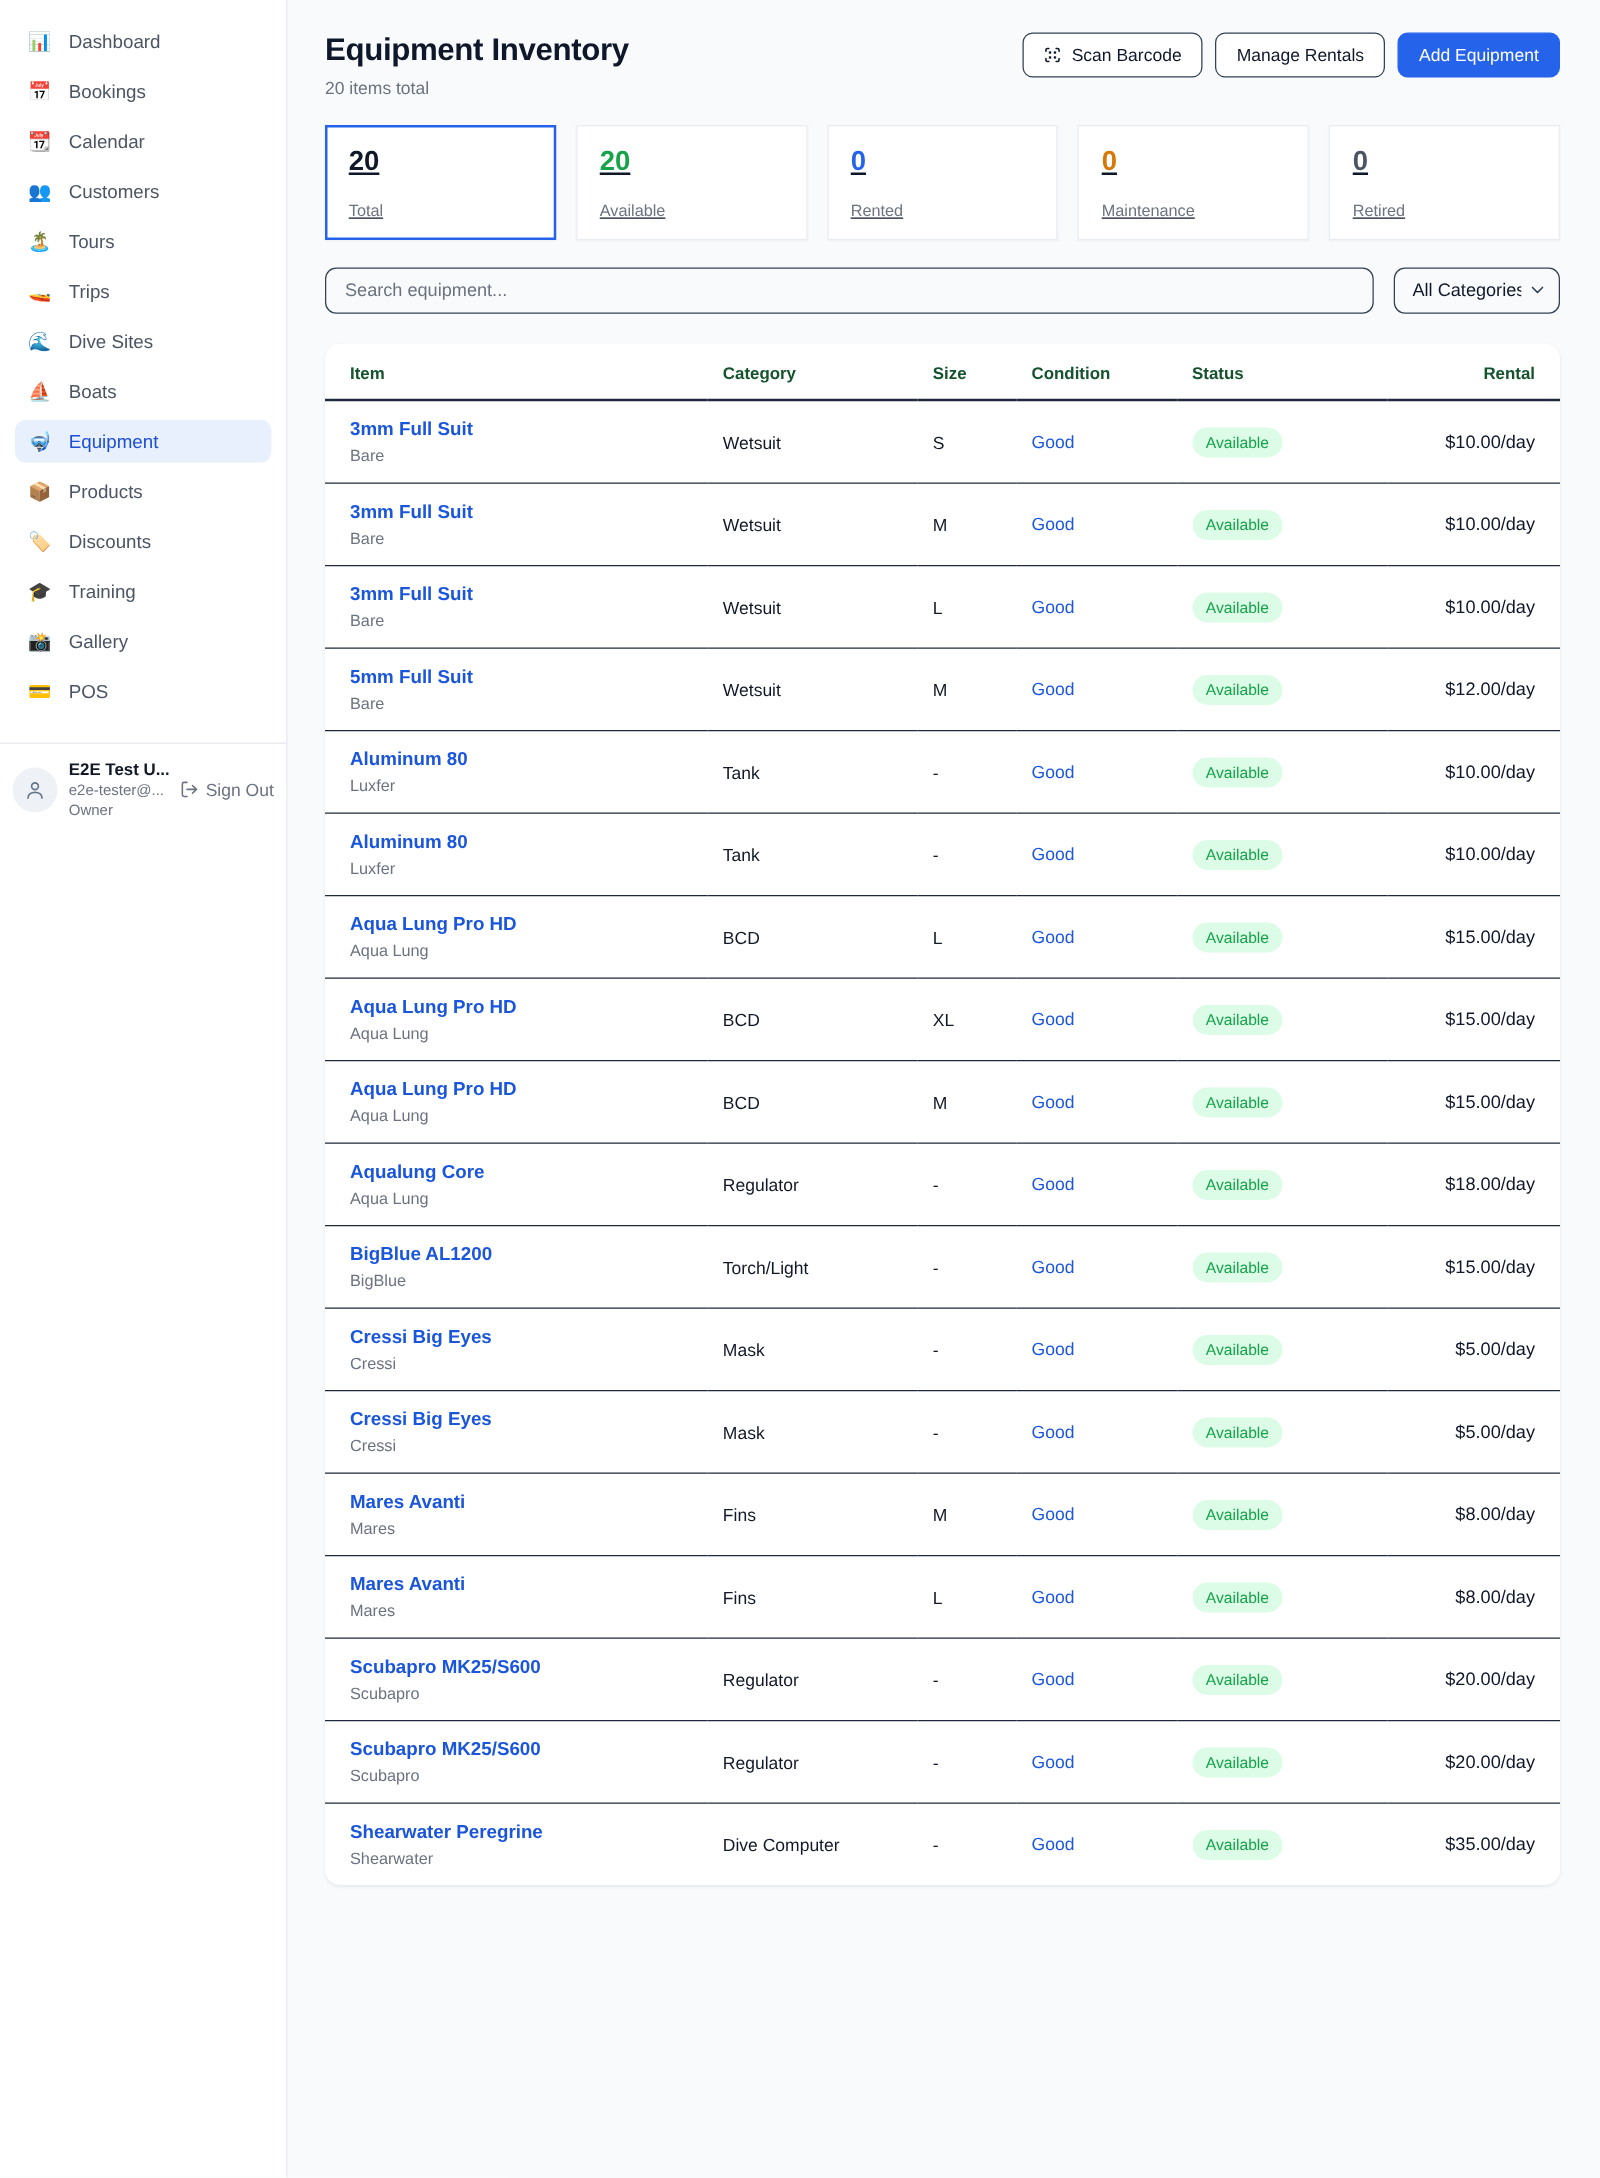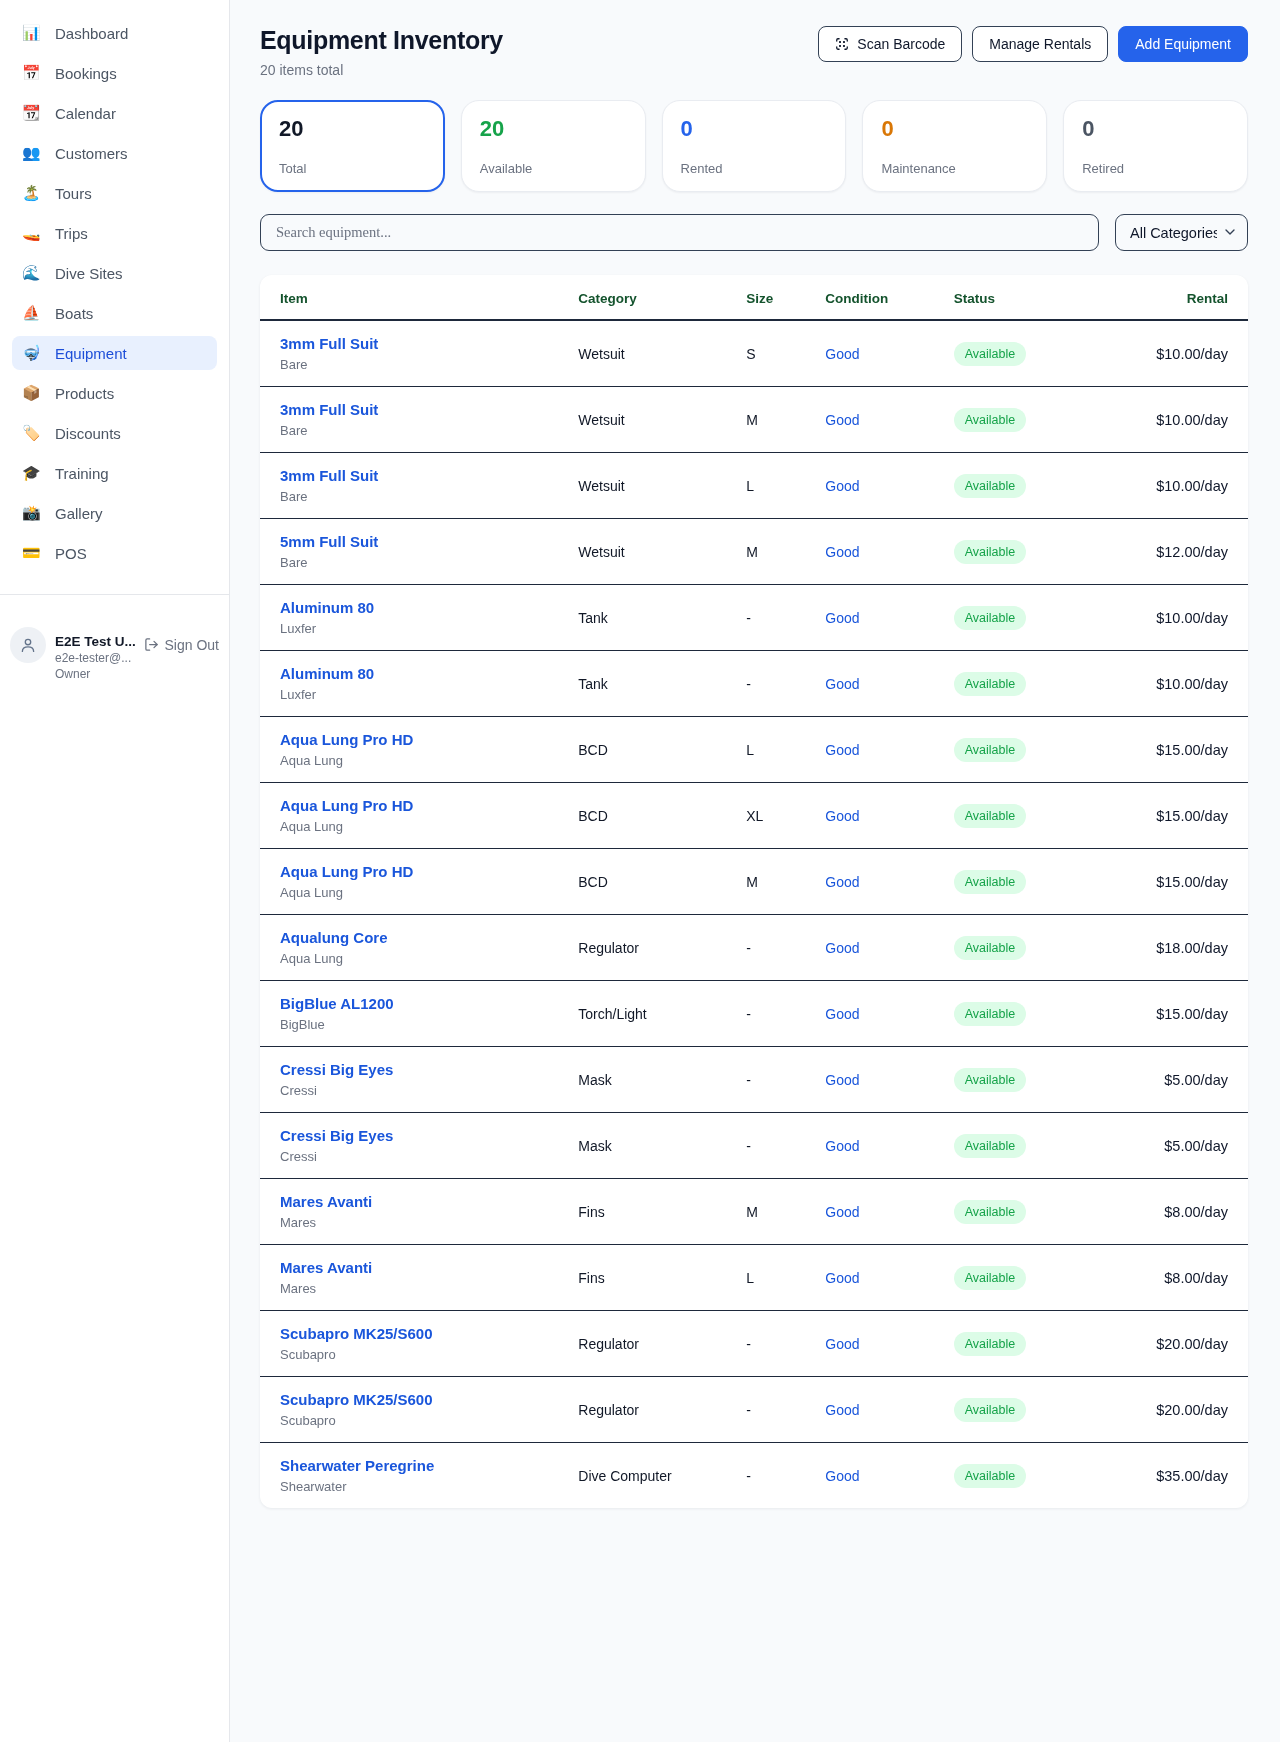--- a/index.html
+++ b/index.html
@@ -36,21 +36,21 @@
   .nav-item.active { background: #e8f0fe; color: #1d4ed8; }
   .nav-icon { width: 20px; font-size: 15px; text-align: center; flex: 0 0 20px; }
   .user-section { border-top: 1px solid #e5e7eb; margin-top: 8px; padding: 13px 10px; }
   .user-row { display: flex; align-items: center; gap: 9px; }
   .avatar {
     width: 36px; height: 36px; border-radius: 50%;
     background: #eef1f5; color: #64748b;
     display: flex; align-items: center; justify-content: center; flex: 0 0 36px;
   }
   .user-info { width: 86px; overflow: hidden; }
-  .user-name { font-size: 13.5px; font-weight: 700; color: #111827; white-space: nowrap; margin-top: 26px; }
+  .user-name { font-size: 13.5px; font-weight: 700; color: #111827; white-space: nowrap; }
   .user-email, .user-role { font-size: 12px; color: #6b7280; margin-top: 2px; white-space: nowrap; }
   .signout {
     margin-left: auto; display: flex; align-items: center; gap: 6px;
     color: #6b7280; font-size: 14px; background: none; border: none;
     cursor: pointer; font-family: inherit; white-space: nowrap;
   }
 
   
   .main { flex: 1; padding: 26px 32px 0 30px; }
   .main-header { display: flex; justify-content: space-between; align-items: flex-start; margin-bottom: 22px; }
@@ -62,33 +62,33 @@
     background: #fff; border: 1px solid #334155;
     font-size: 14px; color: #0f172a; font-family: inherit;
     display: inline-flex; align-items: center; gap: 8px; cursor: pointer;
   }
   .btn-primary { background: #2563eb; border: 1px solid #2563eb; color: #fff; font-weight: 500; }
   .btn svg { display: block; }
 
   
   .stats-row { display: flex; gap: 16px; margin-bottom: 22px; }
   .stat-card {
-    flex: 1; background: #fff; border: 1px solid #e9ecf1; border-radius: 18px;
-    padding: 15px 18px; box-shadow: 0 1px 2px rgba(15,23,42,.05); cursor: pointer;
+    flex: 1; background: #fff; border: 1px solid #e9ecf1; border-radius: 0;
+    padding: 15px 18px; box-shadow: 0 1px 2px rgba(15,23,42,.05); cursor: pointer; text-decoration: underline;
   }
   .stat-card.selected { border: 2px solid #2563eb; padding: 14px 17px; }
   .stat-value { font-size: 22px; font-weight: 700; line-height: 1.15; }
   .stat-label { font-size: 13px; color: #6b7280; margin-top: 20px; }
 
   
   .filters-row { display: flex; gap: 16px; margin-bottom: 24px; }
   .search-input {
     flex: 1; height: 37px; border: 1px solid #334155; border-radius: 9px;
     background: #f8fafc; padding: 0 15px; font-size: 14.5px; color: #0f172a;
-    font-family: Liberation Serif, serif; outline: none;
+    font-family: Liberation Sans, sans-serif; outline: none;
   }
   .search-input::placeholder { color: #6b7280; }
   .select-wrap { position: relative; width: 133px; }
   .category-select {
     width: 100%; height: 37px; border: 1px solid #334155; border-radius: 9px;
     background: #f8fafc; padding: 0 30px 0 14px; font-size: 14.5px; color: #0f172a;
     font-family: inherit; appearance: none; -webkit-appearance: none; cursor: pointer;
   }
   .select-chevron { position: absolute; right: 10px; top: 10px; pointer-events: none; color: #334155; }
 

